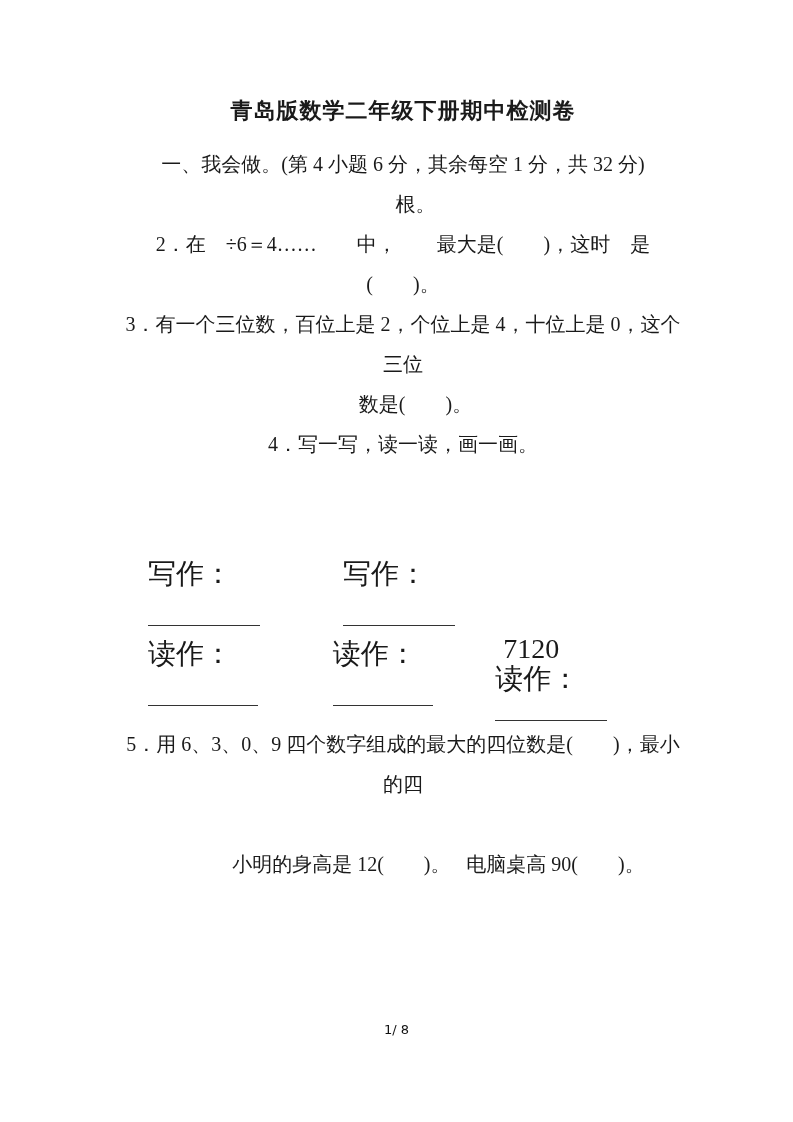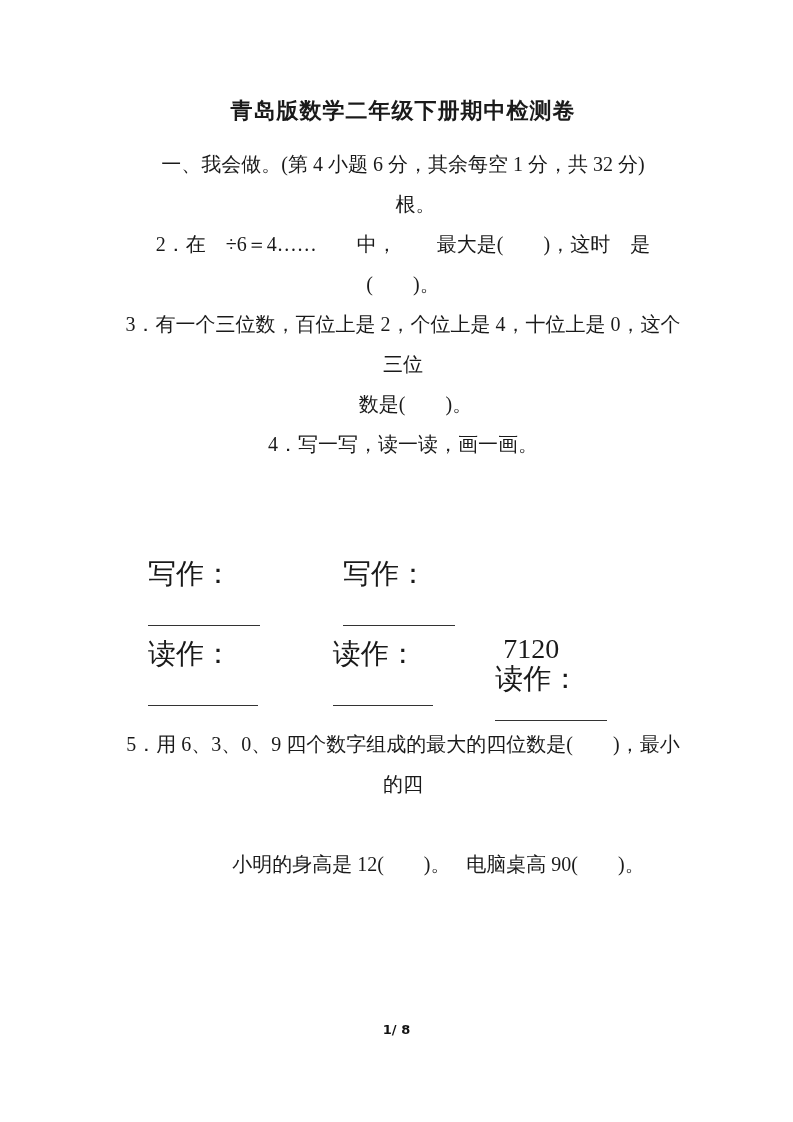--- a/index.html
+++ b/index.html
@@ -57,21 +57,21 @@
   .wr-num { padding-left:8px; }
 
   
   .pair-left { display:inline-block; width:250px; }
 
   .footer {
     position:absolute;
     top:1022px; left:0; right:0;
     text-align:center;
     font-family:"DejaVu Sans","Liberation Sans",sans-serif;
-    font-weight:bold;
+    font-weight:normal;
     font-size:13px;
     color:#111;
   }
 </style>
 </head>
 <body>
 
 <div class="page">
   <div class="content">
 

